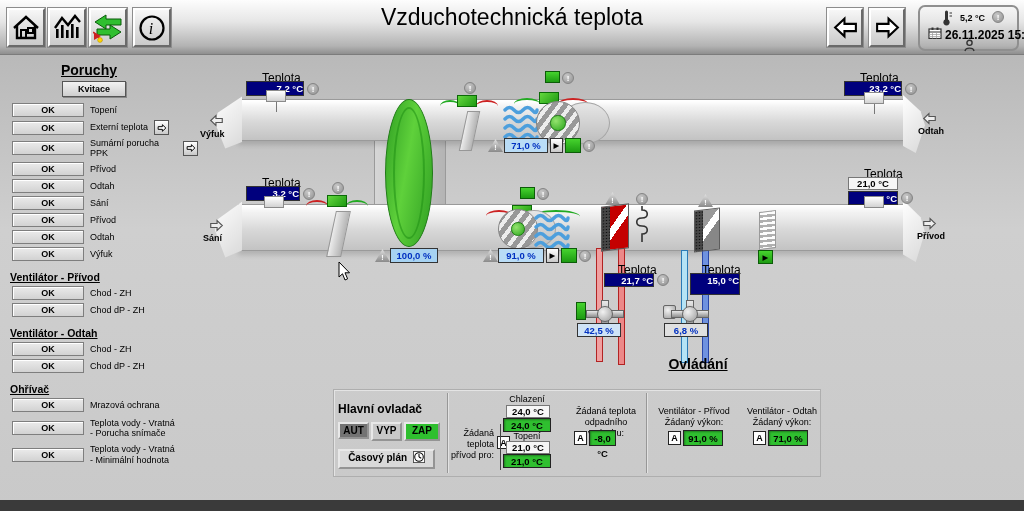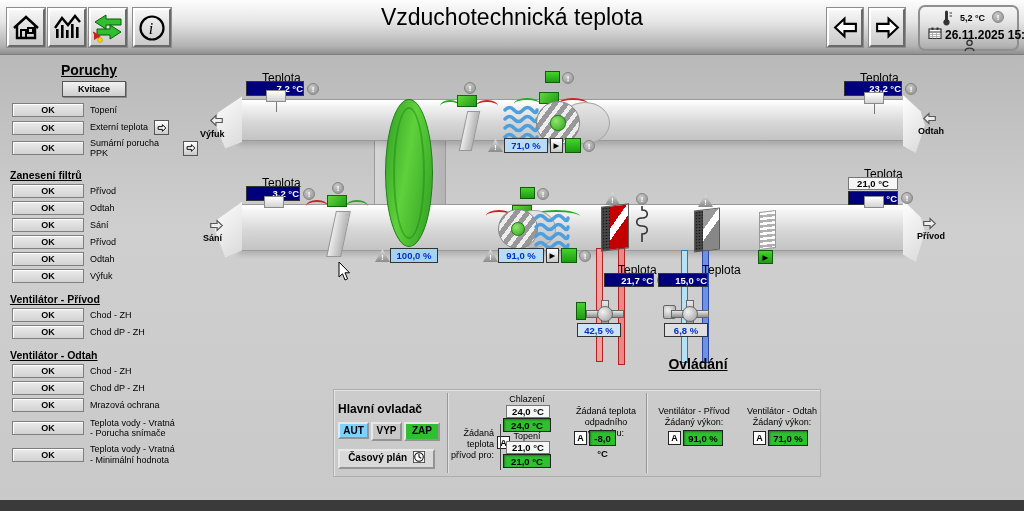--- a/index.html
+++ b/index.html
@@ -176,21 +176,20 @@
   <div class="sb-row">
     <div class="ok">OK</div>
     <div class="sb-label">Sumární porucha PPK</div>
     <button class="sb-arrow">
       <svg width="10" height="10" viewBox="0 0 26 26">
         <polygon points="3,9.5 14,9.5 14,4.5 23,13 14,21.5 14,16.5 3,16.5" fill="#fff" stroke="#000" stroke-width="2.5"></polygon>
         </svg>
     </button>
   </div>
 
-  <div class="sb-head">Zanesení filtrů</div>
   <div class="sb-row">
       <div class="ok">OK</div>
       <div class="sb-label">Přívod</div>
     </div>
   <div class="sb-row">
       <div class="ok">OK</div>
       <div class="sb-label">Odtah</div>
     </div>
 
   <div class="sb-row">
@@ -223,20 +222,21 @@
   <div class="sb-head">Ventilátor - Odtah</div>
   <div class="sb-row">
       <div class="ok">OK</div>
       <div class="sb-label">Chod - ZH</div>
     </div>
   <div class="sb-row">
       <div class="ok">OK</div>
       <div class="sb-label">Chod dP - ZH</div>
     </div>
 
+  <div class="sb-head">Ohřívač</div>
   <div class="sb-row">
       <div class="ok">OK</div>
       <div class="sb-label">Mrazová ochrana</div>
     </div>
   <div class="sb-row" style="margin-top:6px">
       <div class="ok">OK</div>
       <div class="sb-label">Teplota vody - Vratná
 - Porucha snímače</div>
     </div>
   <div class="sb-row" style="margin-top:6px">
@@ -386,36 +386,36 @@
 <div class="tlabel" style="left:618px;top:263px">Teplota</div>
 <div class="tblue" style="left:604px;top:273px;width:50px;height:14px">21,7 °C</div>
 <div class="excl" style="left:657px;top:274px">!</div>
 <div class="gind" style="left:576px;top:302px;width:10px;height:18px"></div>
 <div class="valvebar" style="left:586px;top:310px;width:38px;height:8px"></div>
 <div class="valvebar" style="left:601px;top:300px;width:8px;height:28px"></div>
 <div class="valvec" style="left:597px;top:306px;width:16px;height:16px"></div>
 <div class="pct" style="left:577px;top:323px;width:44px;height:14px;background:#cfe3f6">42,5 %</div>
 
 <div class="tlabel" style="left:702px;top:263px">Teplota</div>
-<div class="tblue" style="left:658px;top:273px;width:50px;height:14px">15,0 °C</div>
+<div class="tblue" style="left:690px;top:273px;width:50px;height:22px">15,0 °C</div>
 <div class="valvec" style="left:663px;top:305px;width:13px;height:14px;border-radius:2px"></div>
 <div class="valvebar" style="left:671px;top:310px;width:38px;height:8px"></div>
 <div class="valvebar" style="left:686px;top:300px;width:8px;height:28px"></div>
 <div class="valvec" style="left:682px;top:306px;width:16px;height:16px"></div>
 <div class="pct" style="left:664px;top:323px;width:44px;height:14px;background:#e0e0e0">6,8 %</div>
 
 <svg class="abs" style="left:338px;top:262px;z-index:20" width="13" height="19" viewBox="0 0 13 19">
   <polygon points="1,0 1,15 4.5,11.8 7,18 9.6,16.8 7,10.8 11.5,10.8" fill="#fff" stroke="#000" stroke-width="1"></polygon>
 </svg>
 
 <div class="abs" style="left:333px;top:389px;width:488px;height:88px;border:1px solid #aeaeae;box-shadow:inset 1px 1px 0 #e4e4e4"></div>
 <div class="abs" style="left:650px;top:356px;width:96px;text-align:center;font-size:14px;font-weight:bold;text-decoration:underline">Ovládání</div>
 
 <div class="abs" style="left:338px;top:402px;font-size:12px;font-weight:bold">Hlavní ovladač</div>
-<div class="cbtn" style="left:338px;top:422px;width:31px;height:17px;background:#7dd3fc">AUT</div>
+<div class="cbtn" style="left:338px;top:422px;width:31px;height:17px;background:#737373">AUT</div>
 <div class="cbtn" style="left:371px;top:422px;width:31px;height:19px;background:#c8c8c8">VYP</div>
 <div class="cbtn" style="left:404px;top:422px;width:36px;height:19px;background:#2fbf2f">ZAP</div>
 <div class="cbtn" style="left:338px;top:449px;width:97px;height:20px;background:#d9d9d9">
   <span>Časový plán</span>
   <svg width="12" height="12" viewBox="0 0 14 14" style="vertical-align:-2px;margin-left:3px">
     <rect x="0.5" y="0.5" width="13" height="13" fill="#fff" stroke="#444"></rect>
     <circle cx="7" cy="7" r="5" fill="none" stroke="#000" stroke-width="1.2"></circle>
     <line x1="7" y1="7" x2="7" y2="3.5" stroke="#000" stroke-width="1.2"></line>
     <line x1="7" y1="7" x2="9.6" y2="8.4" stroke="#000" stroke-width="1.2"></line>
   </svg>

